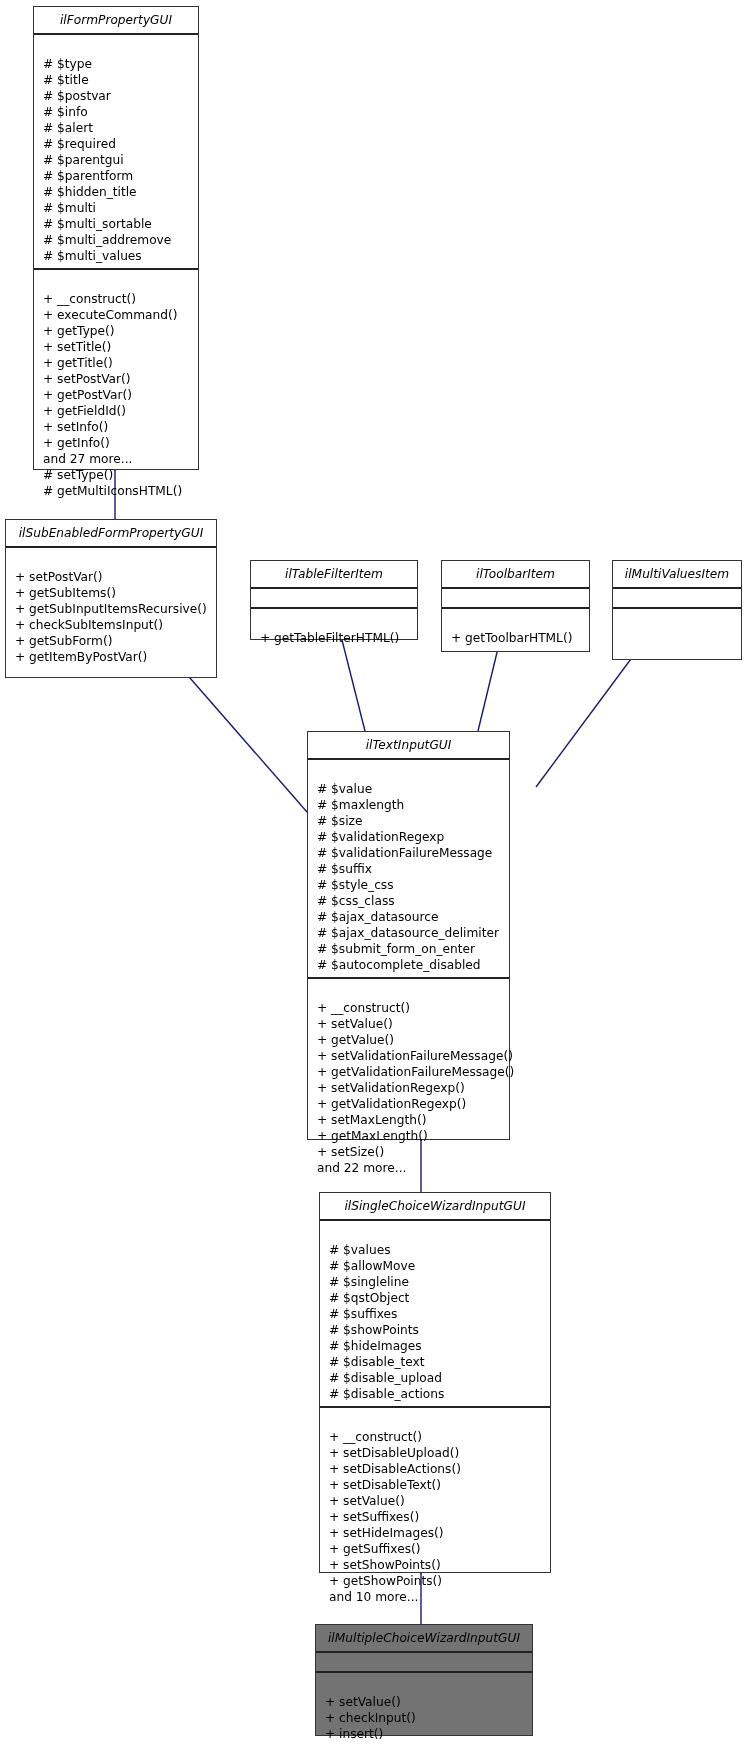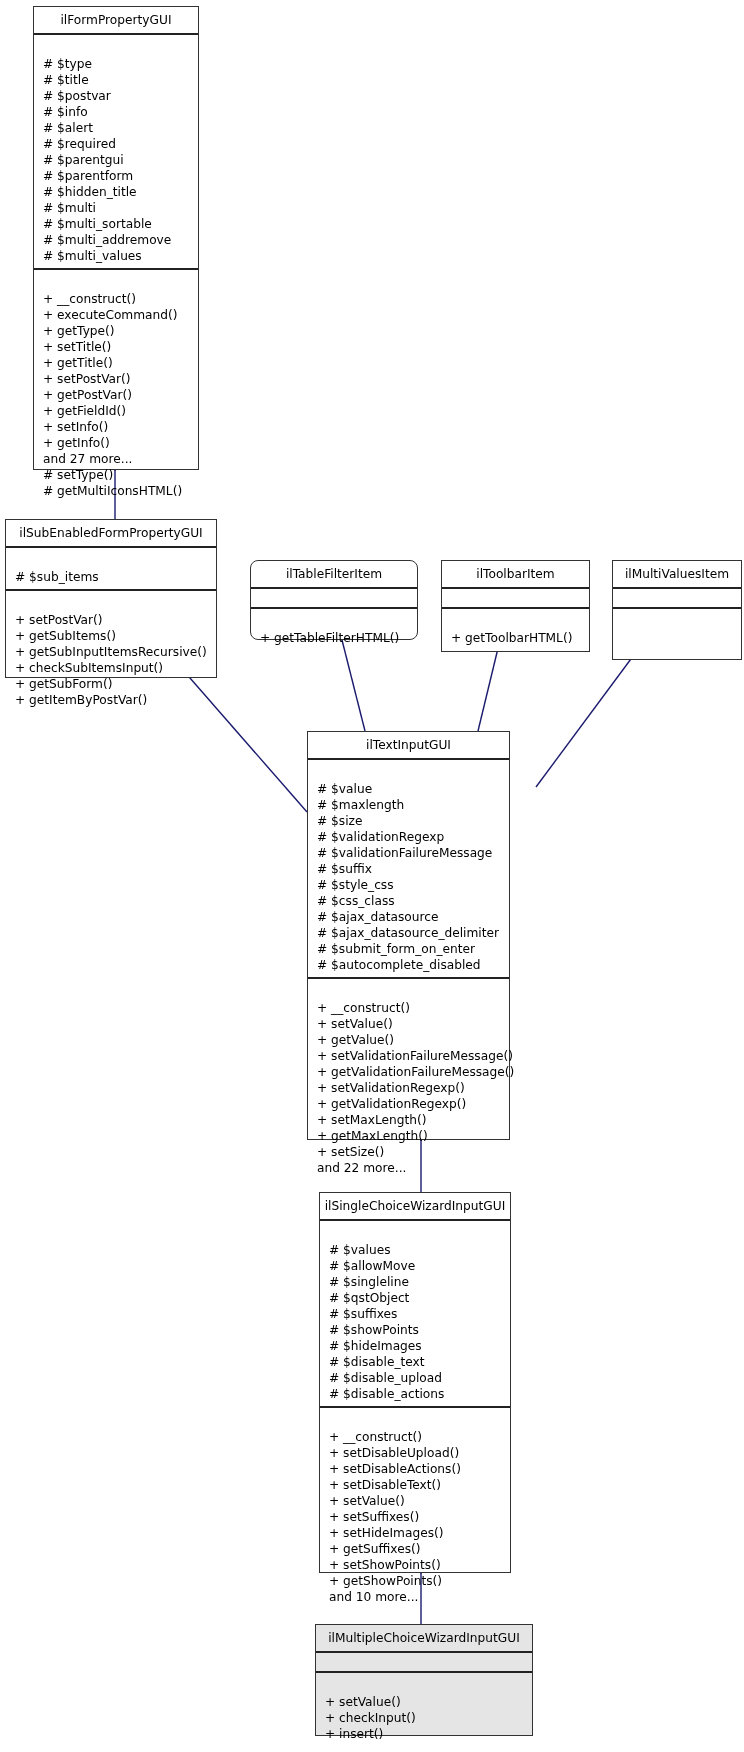--- a/index.html
+++ b/index.html
@@ -1,22 +1,22 @@
 <!DOCTYPE html>
 <html><head>
 <meta charset="utf-8">
 <style>
   html, body { margin: 0; padding: 0; background: #ffffff; }
   body { width: 744px; height: 1752px; position: relative; overflow: hidden;
          font-family: "DejaVu Sans", sans-serif; font-size: 12.2px; color: #000; }
   svg.edges { position: absolute; left: 0; top: 0; width: 744px; height: 1752px; }
   .cls { position: absolute; border: 1.5px solid #333; background: #fff; box-sizing: border-box; }
-  .cls.focus { background: #e5e5e5; }
+  .cls.focus { background: #737373; }
   .cls .hdr { text-align: center; height: 26px; line-height: 26px; border-bottom: 2px solid #222;
-              white-space: nowrap; overflow: hidden; }
+              white-space: nowrap; overflow: hidden; font-style: italic; }
   .cls .sec { padding: 21px 0 4px 9px; border-bottom: 2px solid #222; line-height: 16px; white-space: nowrap; }
   .cls .sec:last-child { border-bottom: none; }
   .cls .sec.empty { height: 18px; padding: 0; }
   .cls .sec .row { display: block; }
 </style>
 </head>
 <body>
 
 <svg class="edges" xmlns="http://www.w3.org/2000/svg">
   <defs>
@@ -63,33 +63,30 @@
       <span class="row">+ getInfo()</span>
       <span class="row">and 27 more...</span>
       <span class="row"># setType()</span>
       <span class="row"># getMultiIconsHTML()</span>
     </div>
 </div>
 
 <div class="cls" style="left:5px; top:519px; width:212px; height:159px;">
   <div class="hdr">ilSubEnabledFormPropertyGUI</div>
   <div class="sec">
-      <span class="row"># $sub_items</span>
-    </div>
-  <div class="sec">
       <span class="row">+ setPostVar()</span>
       <span class="row">+ getSubItems()</span>
       <span class="row">+ getSubInputItemsRecursive()</span>
       <span class="row">+ checkSubItemsInput()</span>
       <span class="row">+ getSubForm()</span>
       <span class="row">+ getItemByPostVar()</span>
     </div>
 </div>
 
-<div class="cls" style="left:250px; top:560px; width:168px; height:80px;border-radius:8px;">
+<div class="cls" style="left:250px; top:560px; width:168px; height:80px;">
   <div class="hdr">ilTableFilterItem</div>
   <div class="sec empty"></div>
   <div class="sec">
       <span class="row">+ getTableFilterHTML()</span>
     </div>
 </div>
 
 <div class="cls" style="left:441px; top:560px; width:149px; height:92px;">
   <div class="hdr">ilToolbarItem</div>
   <div class="sec empty"></div>
@@ -128,21 +125,21 @@
       <span class="row">+ getValidationFailureMessage()</span>
       <span class="row">+ setValidationRegexp()</span>
       <span class="row">+ getValidationRegexp()</span>
       <span class="row">+ setMaxLength()</span>
       <span class="row">+ getMaxLength()</span>
       <span class="row">+ setSize()</span>
       <span class="row">and 22 more...</span>
     </div>
 </div>
 
-<div class="cls" style="left:319px; top:1192px; width:192px; height:381px;">
+<div class="cls" style="left:319px; top:1192px; width:232px; height:381px;">
   <div class="hdr">ilSingleChoiceWizardInputGUI</div>
   <div class="sec">
       <span class="row"># $values</span>
       <span class="row"># $allowMove</span>
       <span class="row"># $singleline</span>
       <span class="row"># $qstObject</span>
       <span class="row"># $suffixes</span>
       <span class="row"># $showPoints</span>
       <span class="row"># $hideImages</span>
       <span class="row"># $disable_text</span>

